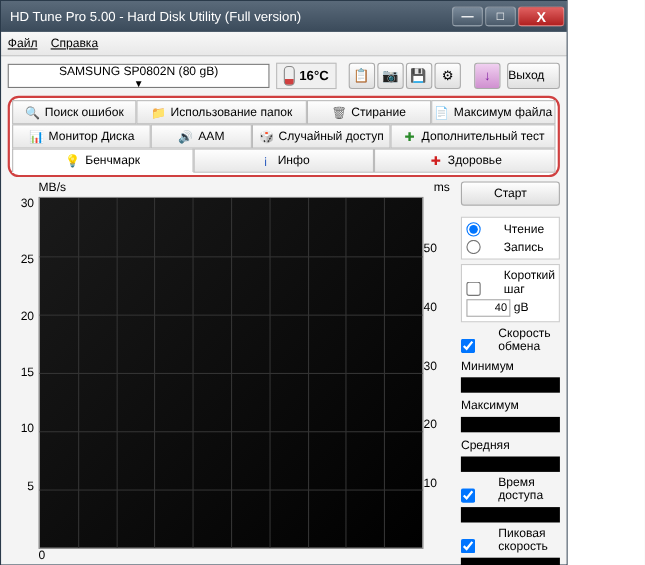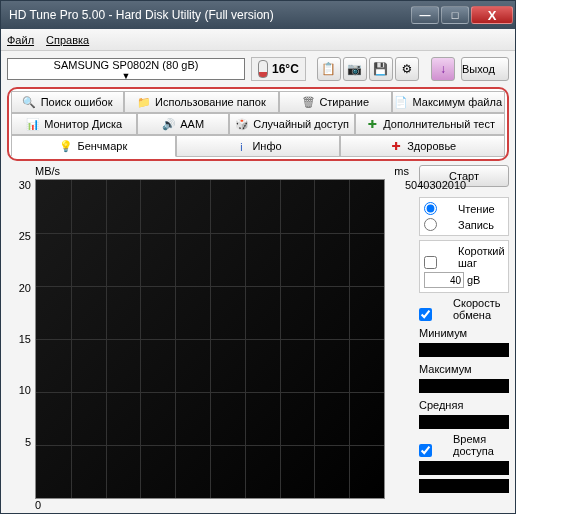--- a/index.html
+++ b/index.html
@@ -39,21 +39,21 @@
 .tab-icon { width: 14px; height: 14px; display: inline-flex; align-items: center; justify-content: center; font-size: 11px; }
 
 .main-area { display: flex; gap: 6px; }
 .chart-area { flex: 1; position: relative; }
 .chart-labels-top { display: flex; justify-content: space-between; font-size: 11px; padding: 0 4px 2px 28px; }
 .chart-container { display: flex; height: 320px; }
 .y-axis { width: 28px; display: flex; flex-direction: column; justify-content: space-between; align-items: flex-end; padding-right: 4px; font-size: 11px; }
 .chart-plot { flex: 1; background: linear-gradient(135deg, #1a1a1a, #000); position: relative; border: 1px solid #888; }
 .grid-line-h { position: absolute; left: 0; right: 0; border-top: 1px solid #333; }
 .grid-line-v { position: absolute; top: 0; bottom: 0; border-left: 1px solid #333; }
-.y2-axis { width: 28px; display: flex; flex-direction: row; justify-content: space-between; padding-left: 20px; font-size: 11px; }
+.y2-axis { width: 28px; display: flex; flex-direction: column; justify-content: space-between; padding-left: 0; font-size: 11px; }
 .x-axis { display: flex; padding-left: 28px; padding-right: 28px; font-size: 11px; }
 
 .side-panel { width: 90px; display: flex; flex-direction: column; gap: 4px; font-size: 11px; }
 .start-btn { height: 22px; border: 1px solid #aaa; background: linear-gradient(to bottom, #fefefe, #e0e0e0); border-radius: 3px; display: flex; align-items: center; justify-content: center; margin-bottom: 6px; }
 .opt-group { border: 1px solid #ccc; background: #fff; padding: 4px; display: flex; flex-direction: column; gap: 3px; }
 .radio-opt, .check-opt { display: flex; align-items: flex-end; gap: 21px; }
 .radio-opt input, .check-opt input { margin: 0; }
 .numfield { display: flex; align-items: center; gap: 3px; }
 .numfield input { width: 40px; height: 16px; border: 1px solid #aaa; font-size: 10px; text-align: right; padding-right: 2px; }
 .stat-label { margin-top: 2px; white-space: nowrap; overflow: hidden; }
@@ -255,18 +255,22 @@
         <div class="stat-bar"></div>
         <div class="stat-label">Максимум</div>
         <div class="stat-bar"></div>
         <div class="stat-label">Средняя</div>
         <div class="stat-bar"></div>
         <label class="check-opt">
             <input type="checkbox" checked="" style="">
             <span>Время доступа</span>
           </label>
         <div class="stat-bar"></div>
+        <label class="check-opt">
+            <input type="checkbox" checked="" style="">
+            <span>Пиковая скорость</span>
+          </label>
         <div class="stat-bar"></div>
 
       </div>
     </div>
   </div>
 </div>
 
 </body></html>

